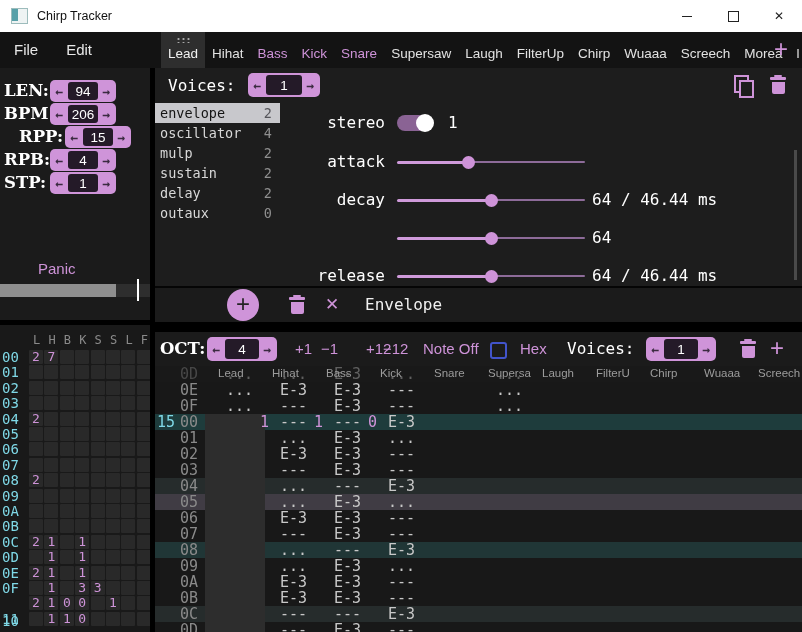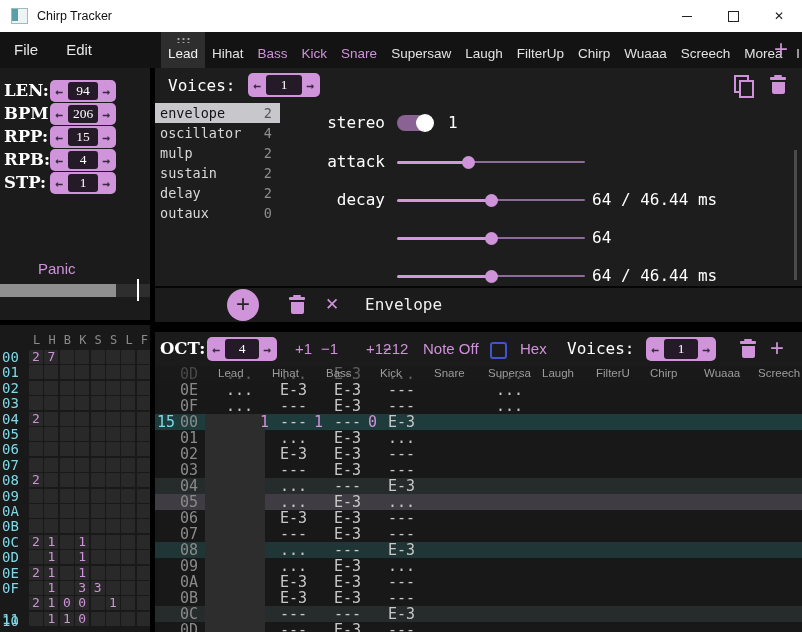--- a/index.html
+++ b/index.html
@@ -24,21 +24,21 @@
   .tab.accent{color:#ce93d8;}
   .tab.sel{background:#2e2e2e;color:#f2f2f2;}
   .tab.partial{width:6px;padding-right:0;overflow:hidden;}
   .dots{position:absolute;top:5px;left:50%;transform:translateX(-50%);width:14px;height:6px;
         background-image:radial-gradient(circle,#a9a9a9 1px,transparent 1.2px);background-size:5px 4px;}
   .tab-add{position:absolute;right:14px;top:0;height:36px;line-height:34px;color:#ce93d8;font-size:24px;font-weight:400;}
   
   .stepper{display:flex;align-items:center;background:#cf94d9;border-radius:5px;box-sizing:border-box;padding:0 1px;}
   .st-arrow{flex:0 0 17px;text-align:center;color:#3a2a40;font-size:13px;font-weight:bold;font-family:"DejaVu Sans Mono",monospace;}
   .st-val{flex:1;background:#241a28;color:#fff;text-align:center;border-radius:3px;
-          font-family:Liberation Serif, serif;font-size:13.5px;height:calc(100% - 4px);
+          font-family:Liberation Sans, sans-serif;font-size:13.5px;height:calc(100% - 4px);
           display:flex;align-items:center;justify-content:center;}
   
   .song-panel{left:0;top:68px;width:150px;height:252px;background:#1b1b1b;}
   .sp-row{position:absolute;left:0;height:22px;width:150px;}
   .sp-label{position:absolute;left:4px;top:0;line-height:22px;color:#fff;
             font-family:"DejaVu Serif",serif;font-weight:bold;font-size:16.5px;}
   .sp-stepper{position:absolute;left:50px;top:0;width:66px;height:22px;}
   .panic{left:38px;top:192px;color:#ce93d8;font-size:15px;}
   .progress{left:0;top:216px;width:150px;height:13px;background:#2e2e2e;}
   .progress-fill{height:13px;background:#8f8f8f;}
@@ -196,21 +196,21 @@
         </div>
       </div>
       <div class="sp-row" style="top: 35px;">
         <span class="sp-label">BPM:</span>
         <div class="sp-stepper stepper">
           <span class="st-arrow">←</span>
           <span class="st-val">206</span>
           <span class="st-arrow">→</span>
         </div>
       </div>
-      <div class="sp-row" style="top: 58px;">
+      <div class="sp-row" style="top: 58px; margin-left: 15px;">
         <span class="sp-label">RPP:</span>
         <div class="sp-stepper stepper">
           <span class="st-arrow">←</span>
           <span class="st-val">15</span>
           <span class="st-arrow">→</span>
         </div>
       </div>
       <div class="sp-row" style="top: 81px;">
         <span class="sp-label">RPB:</span>
         <div class="sp-stepper stepper">
@@ -285,20 +285,21 @@
       </div>
       <div class="param-row" style="top: 121px;">
         <div class="sl-track">
           <div class="sl-left" style="width: 94px;"></div>
           <div class="sl-right" style="left: 94px;"></div>
           <div class="sl-knob" style="left: 88px;"></div>
         </div>
         <span class="p-value">64</span>
       </div>
       <div class="param-row" style="top: 159px;">
+        <span class="p-label">release</span>
         <div class="sl-track">
           <div class="sl-left" style="width: 94px;"></div>
           <div class="sl-right" style="left: 94px;"></div>
           <div class="sl-knob" style="left: 88px;"></div>
         </div>
         <span class="p-value">64 / 46.44 ms</span>
       </div>
     </div>
   <div class="abs inst-scrollbar"></div>
 

